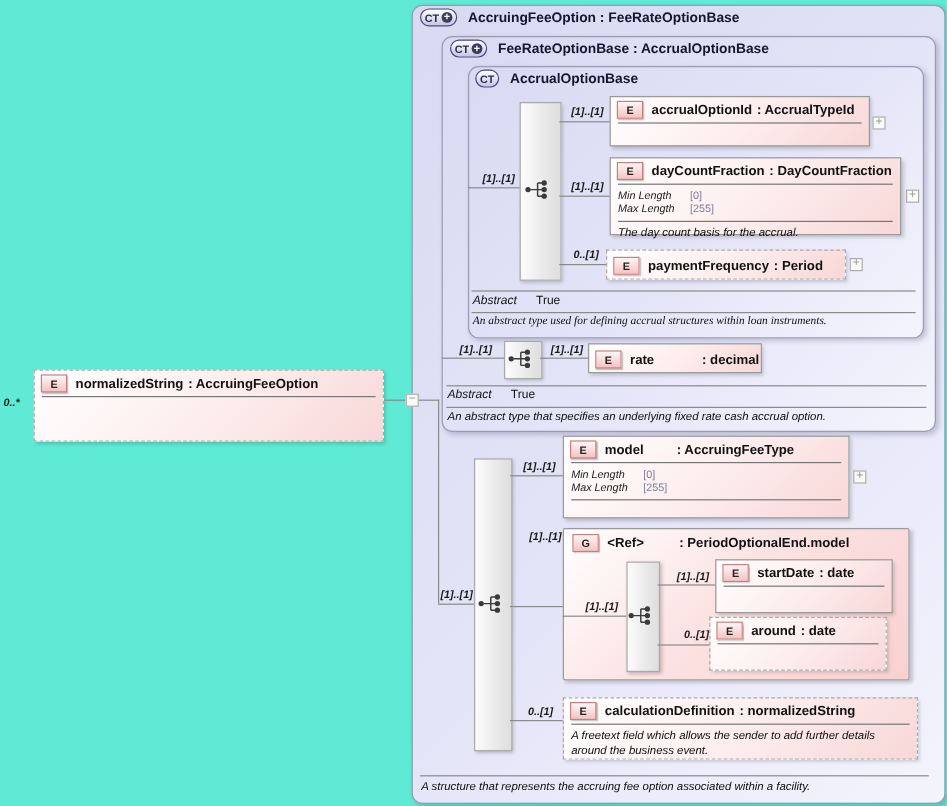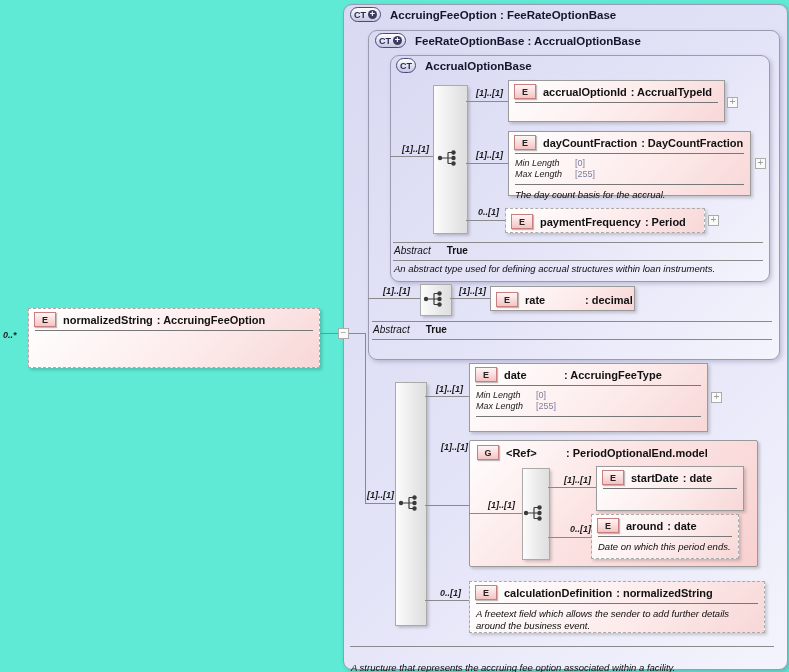--- a/index.html
+++ b/index.html
@@ -63,21 +63,21 @@
   .seq-icon { position:absolute; }
   
   .hl { position:absolute; height:1px; background:#8a8a8a; }
   .vl { position:absolute; width:1px; background:#8a8a8a; }
   .card {
     position:absolute; font-size:9px; font-style:italic; font-weight:bold;
     color:#1a1a1a; white-space:nowrap;
   }
   .abs-row { position:absolute; font-size:10px; white-space:nowrap; }
   .abs-label { font-style:italic; margin-right:16px;margin-top:32px; }
-  .abs-value { font-weight:bold;margin-top:19px; }
+  .abs-value { font-weight:normal;margin-top:19px; }
   .note { position:absolute; font-style:italic; font-size:9.5px; color:#0d0d0d; white-space:nowrap; }
   .sepline { position:absolute; height:1px; background:#8a8a8a; }
   .plus-btn, .minus-btn {
     position:absolute; width:11px; height:11px; box-sizing:border-box;
     border:1px solid #ababab; background:#fafafa; color:#9a9a9a;
     font-size:10px; line-height:8px; text-align:center; cursor:pointer;
   }
   
   .g-box {
     position:absolute; border:1px solid #9a9a9a; border-radius:2px;
@@ -174,21 +174,21 @@
       <span class="el-type">: Period</span>
     </div>
   </div>
   <div class="plus-btn" style="left:708px;top:215px;">+</div>
 
   <div class="sepline" style="left:393px;top:242px;width:370px;"></div>
   <div class="abs-row" style="left:394px;top:245px;">
     <span class="abs-label">Abstract</span><span class="abs-value">True</span>
   </div>
   <div class="sepline" style="left:393px;top:260px;width:370px;"></div>
-  <div class="note" style="left:394px;top:263px;">An abstract type used for defining accrual structures within loan instruments.</div>
+  <div class="note" style="left:394px;top:263px;font-family:Liberation Serif, serif;">An abstract type used for defining accrual structures within loan instruments.</div>
 
   <div class="hl" style="left:368px;top:298px;width:52px;"></div>
   <div class="card" style="left:383px;top:286px;">[1]..[1]</div>
   <div class="seq-bar" style="left:420px;top:284px;width:30px;height:30px;"></div>
   <svg class="seq-icon" style="left:423px;top:290px;" width="24" height="18" viewBox="0 0 24 18">
     <circle cx="3" cy="9" r="2.2" fill="#3a3a3a"></circle>
     <path d="M5 9 H11 M11 3.5 V14.5 M11 3.5 H15 M11 9 H15 M11 14.5 H15" stroke="#3a3a3a" stroke-width="1.2" fill="none"></path>
     <circle cx="16.5" cy="3.5" r="2.2" fill="#3a3a3a"></circle>
       <circle cx="16.5" cy="9" r="2.2" fill="#3a3a3a"></circle>
       <circle cx="16.5" cy="14.5" r="2.2" fill="#3a3a3a"></circle>
@@ -201,20 +201,21 @@
       <span class="el-name gap">rate</span>
       <span class="el-type">: decimal</span>
     </div>
   </div>
 
   <div class="sepline" style="left:372px;top:321px;width:400px;"></div>
   <div class="abs-row" style="left:373px;top:324px;">
     <span class="abs-label">Abstract</span><span class="abs-value">True</span>
   </div>
   <div class="sepline" style="left:372px;top:339px;width:400px;"></div>
+  <div class="note" style="left:373px;top:342px;">An abstract type that specifies an underlying fixed rate cash accrual option.</div>
 
   <div class="card" style="left:3px;top:330px;">0..*</div>
   <div class="el-box dashed" style="left:28px;top:308px;width:292px;height:60px;">
     <div class="el-head">
       <span class="badge-e">E</span>
       <span class="el-name">normalizedString</span>
       <span class="el-type">: AccruingFeeOption</span>
     </div>
     <div class="el-sep"></div>
   </div>
@@ -232,21 +233,21 @@
     <circle cx="16.5" cy="3.5" r="2.2" fill="#3a3a3a"></circle>
       <circle cx="16.5" cy="9" r="2.2" fill="#3a3a3a"></circle>
       <circle cx="16.5" cy="14.5" r="2.2" fill="#3a3a3a"></circle>
   </svg>
 
   <div class="hl" style="left:425px;top:396px;width:44px;"></div>
   <div class="card" style="left:436px;top:384px;">[1]..[1]</div>
   <div class="el-box" style="left:469px;top:363px;width:239px;height:69px;">
     <div class="el-head">
       <span class="badge-e">E</span>
-      <span class="el-name gap">date</span>
+      <span class="el-name gap">model</span>
       <span class="el-type">: AccruingFeeType</span>
     </div>
     <div class="el-sep"></div>
     <div class="facets">
       <div class="facet">
           <span class="f-label">Min Length</span>
           <span class="f-val">[0]</span>
         </div>
       <div class="facet">
           <span class="f-label">Max Length</span>
@@ -289,31 +290,30 @@
 
   <div class="hl" style="left:548px;top:537px;width:43px;"></div>
   <div class="card" style="left:570px;top:524px;">0..[1]</div>
   <div class="el-box dashed" style="left:591px;top:514px;width:148px;height:45px;">
     <div class="el-head">
       <span class="badge-e">E</span>
       <span class="el-name">around</span>
       <span class="el-type">: date</span>
     </div>
     <div class="el-sep"></div>
-    <div class="el-desc">Date on which this period ends.</div>
   </div>
 
   <div class="hl" style="left:425px;top:600px;width:44px;"></div>
   <div class="card" style="left:440px;top:588px;">0..[1]</div>
   <div class="el-box dashed" style="left:469px;top:581px;width:296px;height:52px;">
     <div class="el-head">
       <span class="badge-e">E</span>
       <span class="el-name">calculationDefinition</span>
       <span class="el-type">: normalizedString</span>
     </div>
     <div class="el-sep"></div>
     <div class="el-desc" style="white-space:normal;">A freetext field which allows the sender to add further details around the business event.</div>
   </div>
 
   <div class="sepline" style="left:350px;top:646px;width:424px;"></div>
-  <div class="note" style="left:351px;top:650px;margin-top:12px;">A structure that represents the accruing fee option associated within a facility.</div>
+  <div class="note" style="left:351px;top:650px;">A structure that represents the accruing fee option associated within a facility.</div>
 
 </div>
 
 </body></html>

